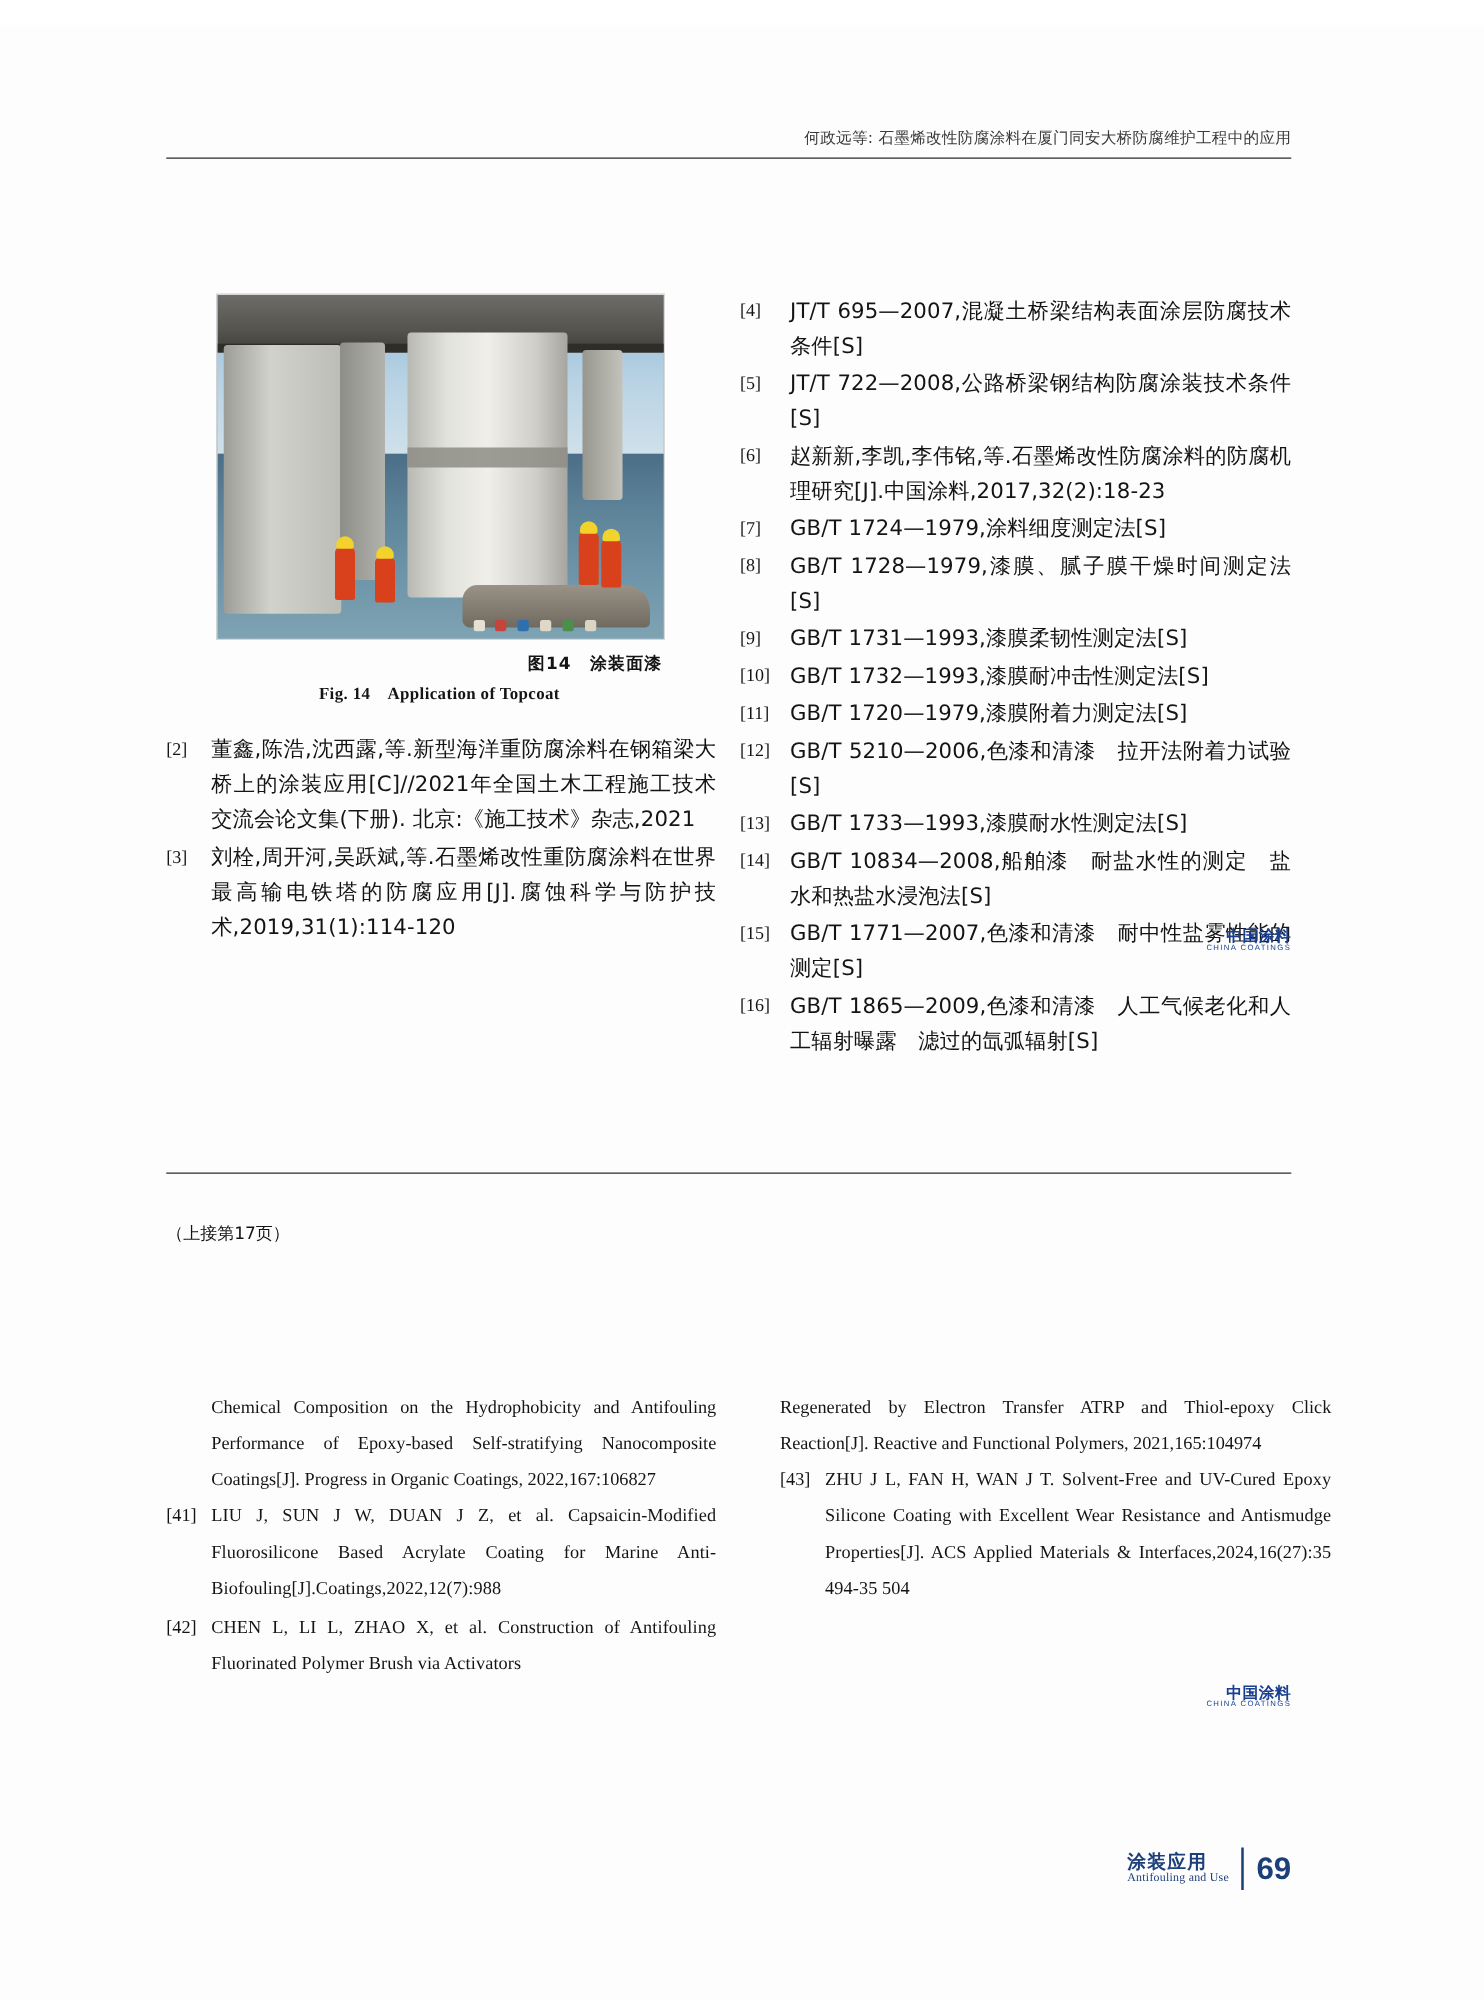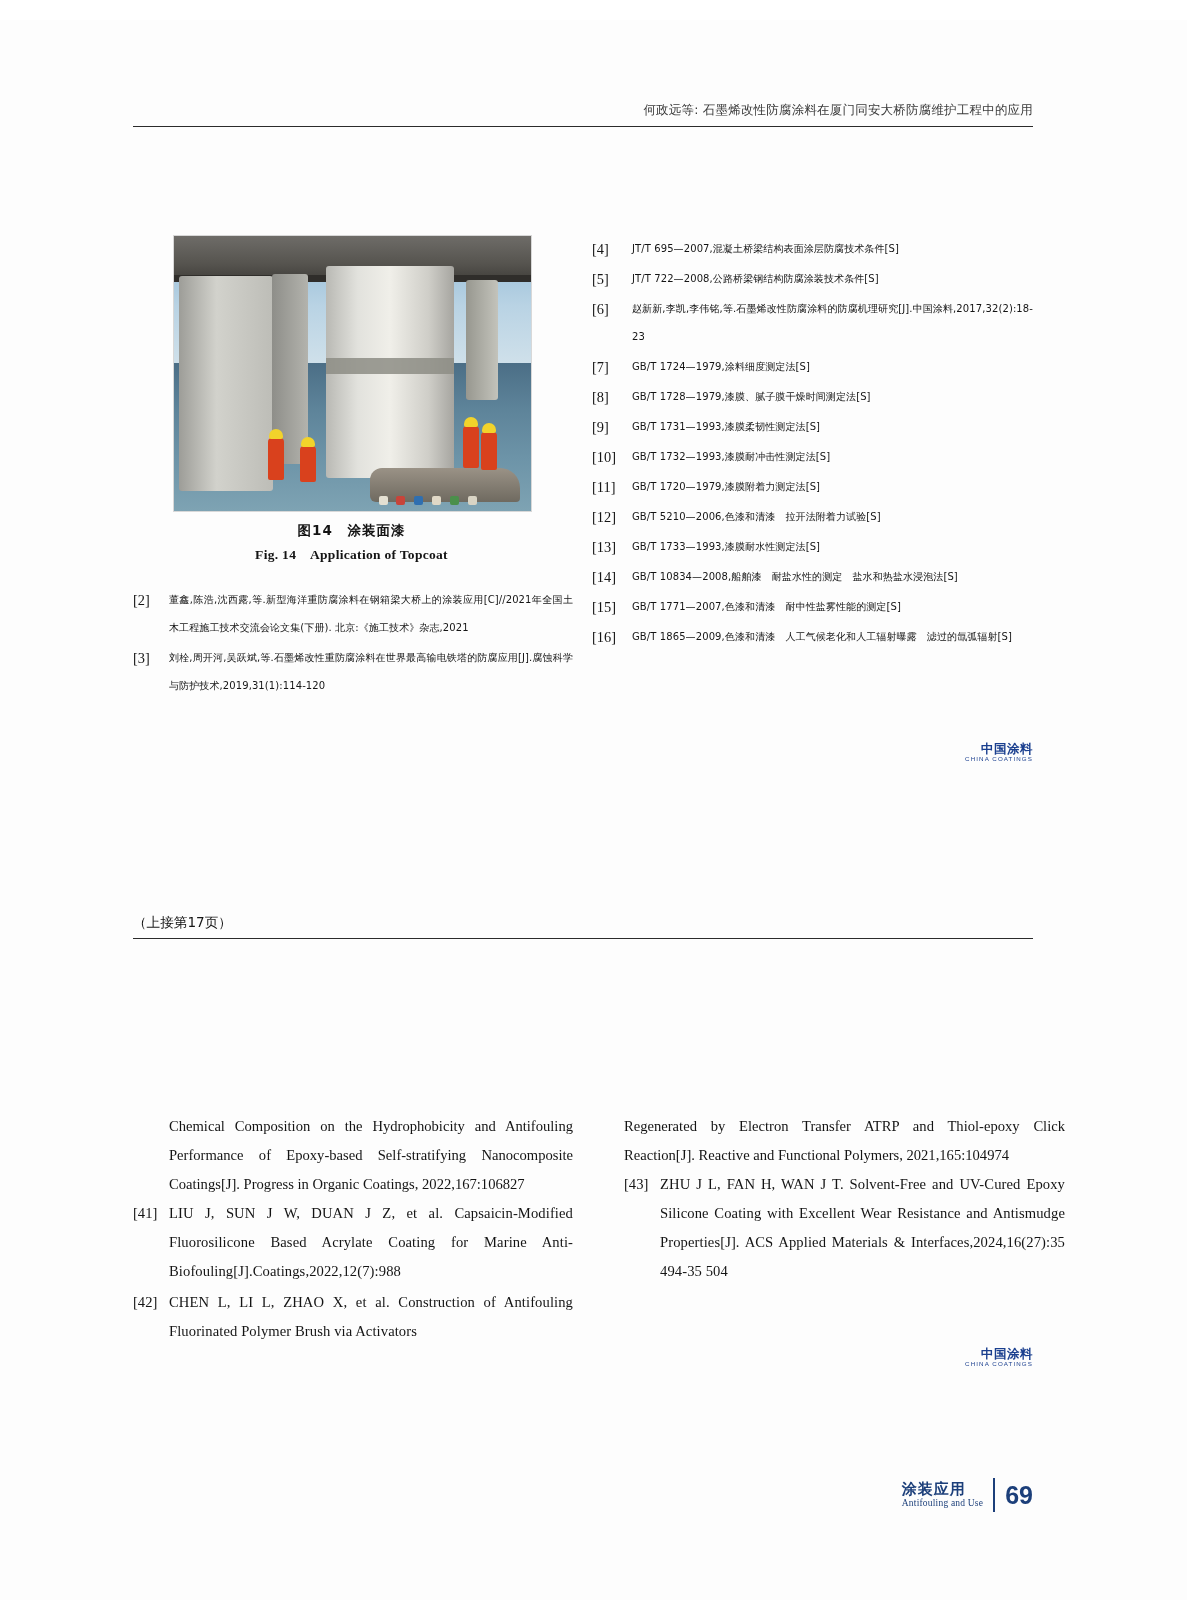--- a/index.html
+++ b/index.html
@@ -145,20 +145,21 @@
     margin-left: 40px;
     width: 357px;
     text-align: center;
     margin-top: 10px;
   }
   .fig-caption .cn {
     font-family: "DejaVu Sans", sans-serif;
     font-weight: bold;
     font-size: 13.5px;
     letter-spacing: 1px;
+    text-align: right;
   }
   .fig-caption .en {
     margin-top: 6px;
     font-family: "Liberation Serif", serif;
     font-weight: bold;
     font-size: 13.5px;
     letter-spacing: .3px;
   }
 
   
@@ -174,21 +175,21 @@
   }
   .ref .num {
     flex: 0 0 auto;
     width: 36px;
     text-align: left;
     font-family: "Liberation Serif", serif;
   }
   .ref .txt {
     flex: 1 1 auto;
     font-family: "DejaVu Sans", sans-serif;
-    font-size: 10px;
+    font-size: 17px;
     text-align: justify;
     text-justify: inter-character;
     letter-spacing: .1px;
   }
   .ref.latin .txt {
     font-family: "Liberation Serif", serif;
     font-size: 14.6px;
   }
 
   .right-list .ref .num { width: 40px; }
@@ -198,21 +199,21 @@
     position: absolute;
     left: 133px;
     top: 918px;
     width: 900px;
     height: 1px;
     background: #2b2b2b;
   }
   .cont-note {
     position: absolute;
     left: 133px;
-    top: 894px;
+    top: 958px;
     font-family: "DejaVu Sans", sans-serif;
     font-size: 13.6px;
   }
 
   
   .lower-left {
     position: absolute;
     left: 133px;
     top: 1092px;
     width: 440px;

